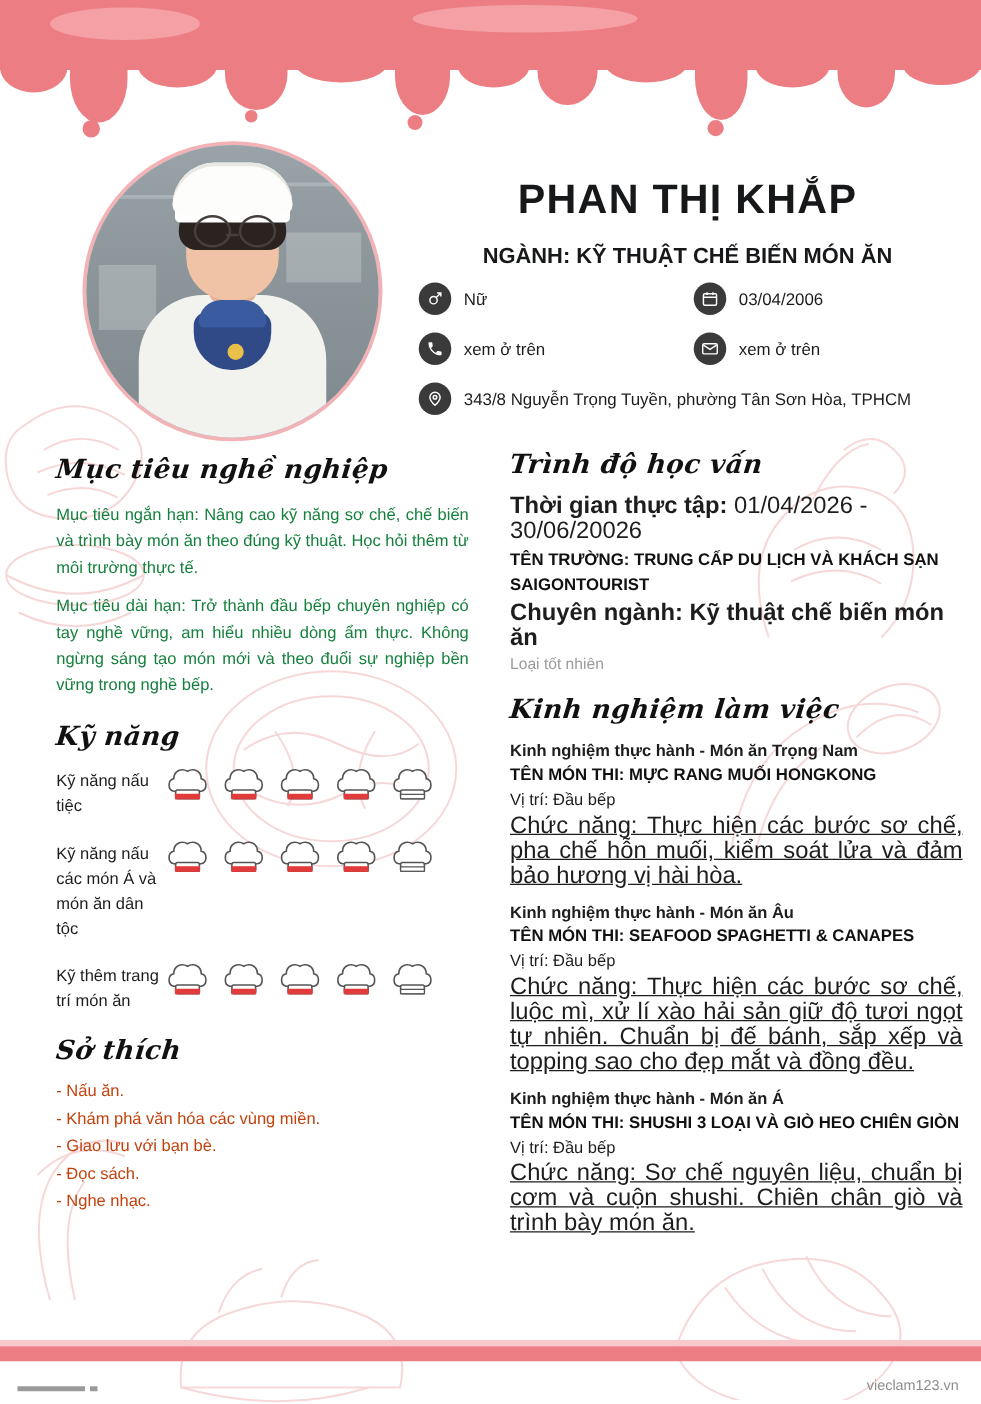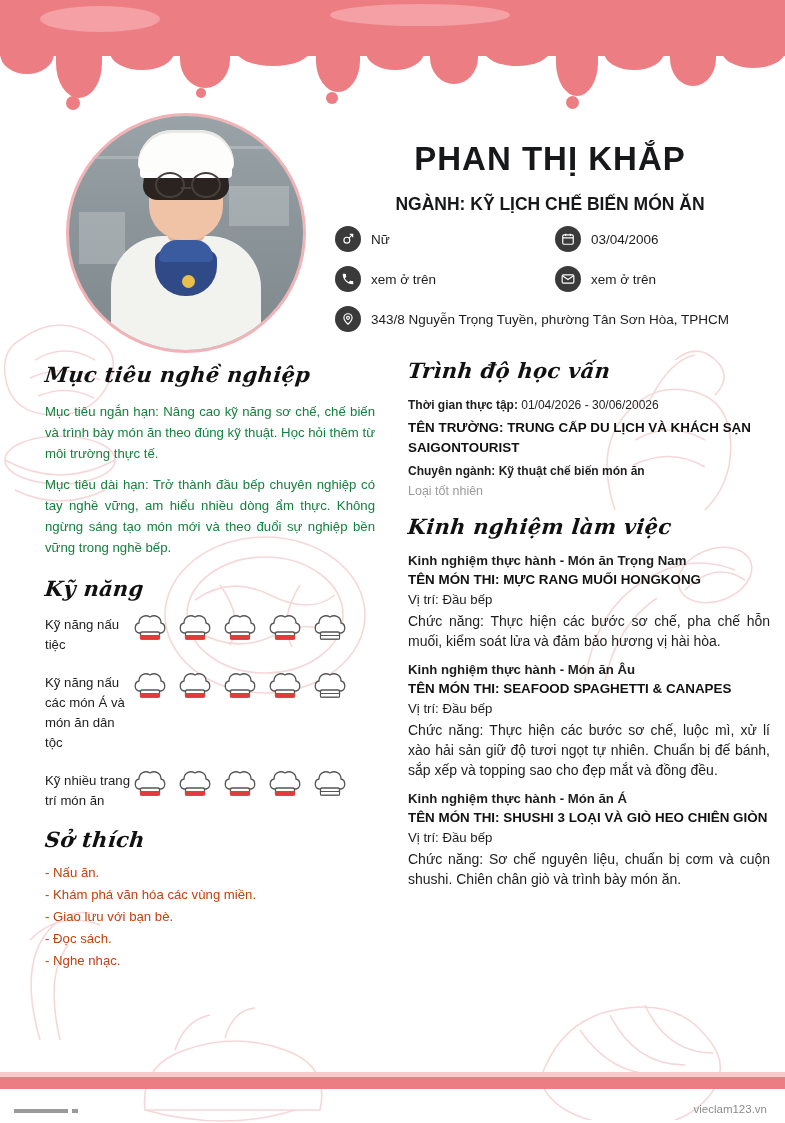--- a/index.html
+++ b/index.html
@@ -67,31 +67,31 @@
   .skill-row{display:flex;align-items:flex-start;margin-bottom:14px;}
   .skill-label{width:88px;font-size:13.2px;line-height:20px;color:#1d1d1d;padding-top:4px;}
   .hats{display:flex;gap:11px;padding-top:2px;}
   .hat{width:34px;height:30px;position:relative;}
   .hobby-h{margin-top:16px;margin-bottom:10px;}
   .hobby-li{font-size:13.2px;line-height:22px;color:#c2410c;}
 
   
   .right{position:absolute;left:408px;top:358px;width:362px;}
   .edu-h{margin-bottom:12px;}
-  .r-line{font-size:12px;line-height:20px;color:#1d1d1d;margin-bottom:3px;}
+  .r-line{font-size:19px;line-height:20px;color:#1d1d1d;margin-bottom:3px;}
   .r-line b{font-weight:bold;}
   .r-strong{font-size:13.4px;font-weight:bold;color:#111;line-height:20px;}
   .school-val{font-weight:bold;}
   .muted{color:#9b9b9b;font-size:12.5px;}
   .exp-h{margin-top:16px;margin-bottom:12px;}
   .exp-block{margin-bottom:9px;}
   .exp-title{font-size:13.2px;font-weight:bold;color:#1d1d1d;line-height:19px;}
   .exp-dish{font-size:13.4px;font-weight:bold;color:#111;line-height:20px;}
   .exp-pos{font-size:13.2px;color:#1d1d1d;line-height:20px;}
-  .exp-desc{font-size:14px;color:#1d1d1d;line-height:20px;text-align:justify;margin-top:1px;}
+  .exp-desc{font-size:19px;color:#1d1d1d;line-height:20px;text-align:justify;margin-top:1px;text-decoration:underline;}
 
   
   .footer-bar{position:absolute;left:0;bottom:34px;width:785px;height:12px;background:#ec7e83;}
   .footer-bar2{position:absolute;left:0;bottom:46px;width:785px;height:5px;background:#f7c9cb;}
   .footer-tag{position:absolute;right:18px;bottom:8px;font-size:11.5px;color:#8d8d8d;}
   .footer-mark{position:absolute;left:14px;bottom:10px;width:54px;height:4px;background:#9a9a9a;}
   .footer-mark2{position:absolute;left:72px;bottom:10px;width:6px;height:4px;background:#9a9a9a;}
 </style>
 </head>
 <body>
@@ -200,21 +200,21 @@
       <div class="chef-hat-band"></div>
       <div class="chef-hat"></div>
       <div class="glass l"></div>
       <div class="glass r"></div>
       <div class="glass-bridge"></div>
       <div class="chef-badge"></div>
     </div>
   </div>
 
   <div class="name">PHAN THỊ KHẮP</div>
-  <div class="major">NGÀNH: KỸ LỊCH CHẾ BIẾN MÓN ĂN</div>
+  <div class="major">NGÀNH: KỸ THUẬT CHẾ BIẾN MÓN ĂN</div>
 
   <div class="contacts">
     <div class="c-row">
       <div class="c-item">
         <span class="c-ico">
           <svg width="14" height="14" viewBox="0 0 24 24" fill="none" stroke="#fff" stroke-width="2">
             <circle cx="10" cy="14" r="5"></circle>
               <path d="M14 10 L20 4 M15 4 H20 V9"></path>
           </svg>
         </span>
@@ -330,21 +330,21 @@
             </svg></span>
         <span class="hat"><svg width="34" height="30" viewBox="0 0 34 30">
               <path d="M6 20 C1 19 1 11 6 10 C6 4 12 1 17 4 C22 1 28 4 28 10 C33 11 33 19 28 20 Z" fill="#ffffff" stroke="#555" stroke-width="1.3"></path>
               <rect x="7.5" y="19" width="19" height="7" rx="1.5" fill="#ffffff" stroke="#555" stroke-width="1.3"></rect>
               <rect x="7.5" y="22.5" width="19" height="3.5" fill="#ffffff" stroke="#555" stroke-width="1"></rect>
             </svg></span>
       </div>
     </div>
 
     <div class="skill-row">
-      <div class="skill-label">Kỹ nhiều trang trí món ăn</div>
+      <div class="skill-label">Kỹ thêm trang trí món ăn</div>
       <div class="hats">
         <span class="hat"><svg width="34" height="30" viewBox="0 0 34 30">
               <path d="M6 20 C1 19 1 11 6 10 C6 4 12 1 17 4 C22 1 28 4 28 10 C33 11 33 19 28 20 Z" fill="#ffffff" stroke="#555" stroke-width="1.3"></path>
               <rect x="7.5" y="19" width="19" height="7" rx="1.5" fill="#ffffff" stroke="#555" stroke-width="1.3"></rect>
               <rect x="7.5" y="22.5" width="19" height="3.5" fill="#e23b3b" stroke="#e23b3b" stroke-width="1"></rect>
             </svg></span>
         <span class="hat"><svg width="34" height="30" viewBox="0 0 34 30">
               <path d="M6 20 C1 19 1 11 6 10 C6 4 12 1 17 4 C22 1 28 4 28 10 C33 11 33 19 28 20 Z" fill="#ffffff" stroke="#555" stroke-width="1.3"></path>
               <rect x="7.5" y="19" width="19" height="7" rx="1.5" fill="#ffffff" stroke="#555" stroke-width="1.3"></rect>
               <rect x="7.5" y="22.5" width="19" height="3.5" fill="#e23b3b" stroke="#e23b3b" stroke-width="1"></rect>

